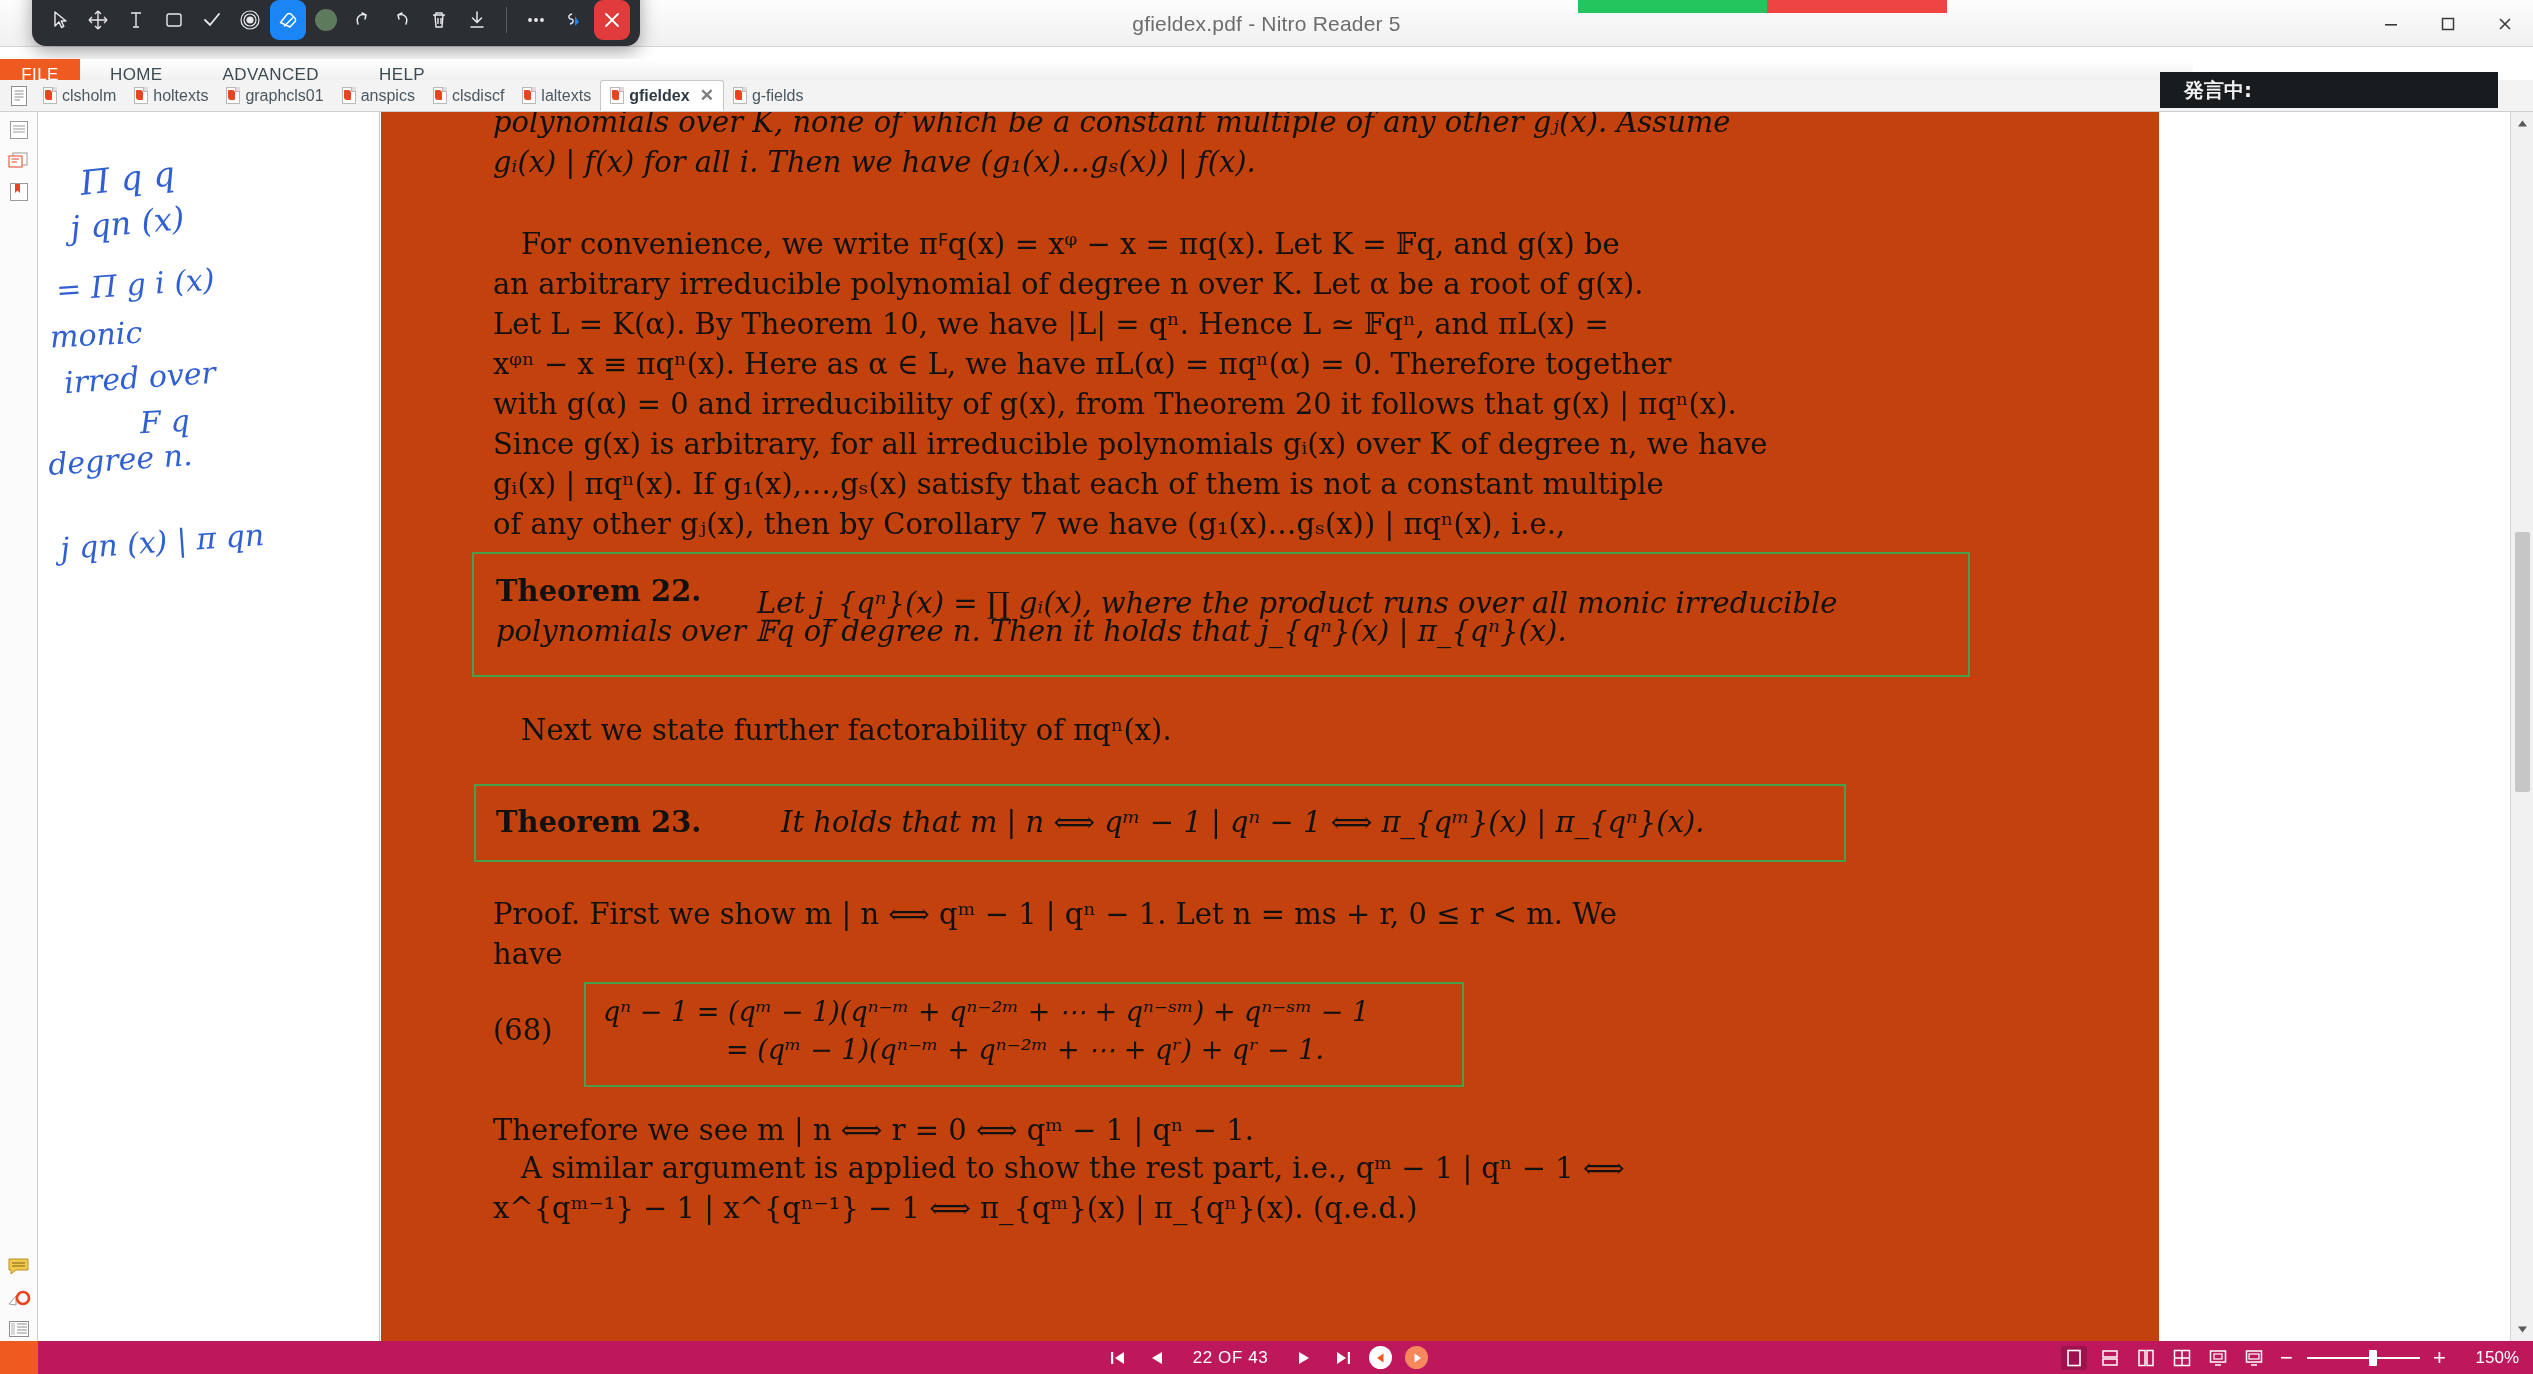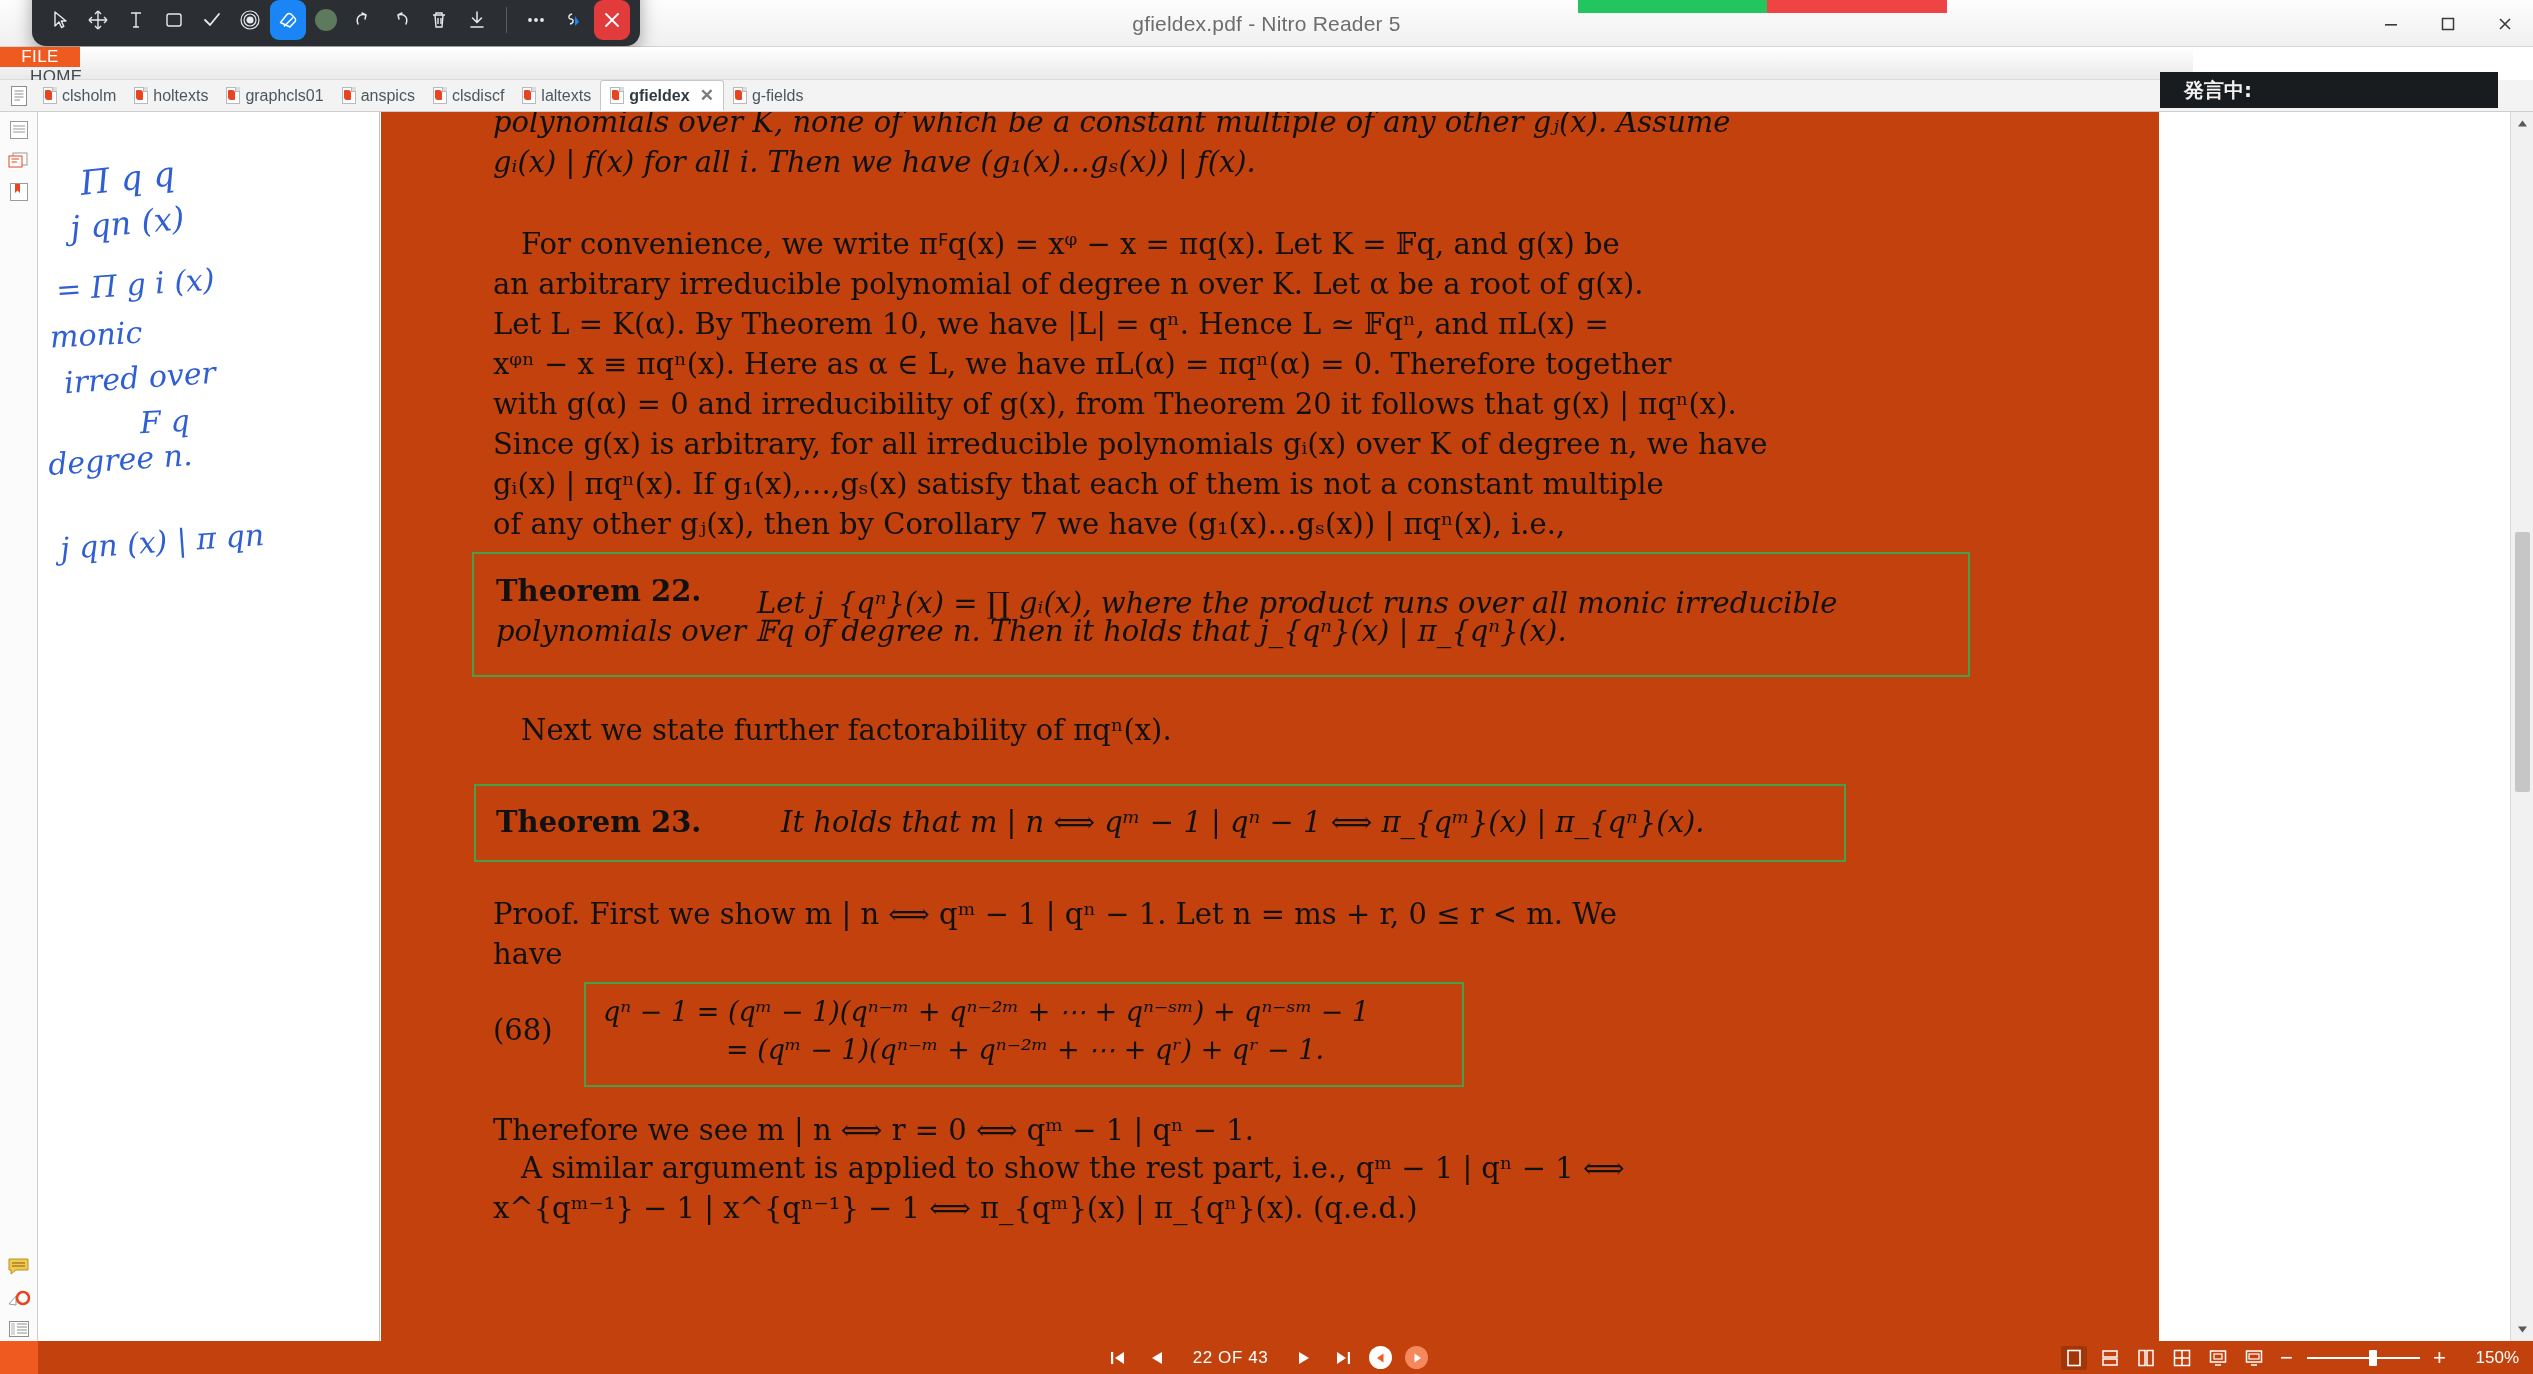--- a/index.html
+++ b/index.html
@@ -51,24 +51,24 @@
     display: flex; align-items: center; justify-content: center;
     color: #e8eaec;
   }
   .tb-btn.active { background: #1a86f5; }
   .tb-btn.danger { background: #e23b3b; }
   .tb-sep { width: 1px; height: 26px; background: #565b60; margin: 0 9px 7px 9px; }
   .tb-dot { width: 22px; height: 22px; border-radius: 50%; background: #5d7a5c; }
 
   
   .ribbon {
-    position: absolute; left: 0; top: 47px; width: 2193px; height: 33px;
+    position: absolute; left: 0; top: 59px; width: 2193px; height: 33px;
     background: linear-gradient(#ffffff, #e9e9e9);
     border-bottom: 1px solid #dcdcdc;
-    display: flex; align-items: stretch; flex-direction: column;
+    display: flex; align-items: stretch;
   }
   .ribbon-file {
     width: 80px; background: #ef5a21; color: #fff;
     display: flex; align-items: center; justify-content: center;
     font-size: 17px; letter-spacing: .4px;
   }
   .ribbon-item {
     padding: 0 30px; display: flex; align-items: center;
     font-size: 17px; color: #3d4a52; letter-spacing: .4px;
   }
@@ -157,21 +157,21 @@
   .speak-panel {
     position: absolute; left: 2160px; top: 72px; width: 338px; height: 36px;
     background: #191c1f; color: #f2f2f2;
     display: flex; align-items: center; padding-left: 24px;
     font-size: 20px; font-family: "DejaVu Sans", sans-serif; font-weight: bold;
   }
 
   
   .statusbar {
     position: absolute; left: 0; bottom: 0; width: 2533px; height: 33px;
-    background: #c2410c; color: #ffffff;
+    background: #be185d; color: #ffffff;
     display: flex; align-items: center;
   }
   .sb-center {
     position: absolute; left: 0; width: 2533px; height: 33px;
     display: flex; align-items: center; justify-content: center; gap: 13px;
   }
   .sb-right {
     position: absolute; right: 14px; height: 33px;
     display: flex; align-items: center; gap: 10px;
   }

